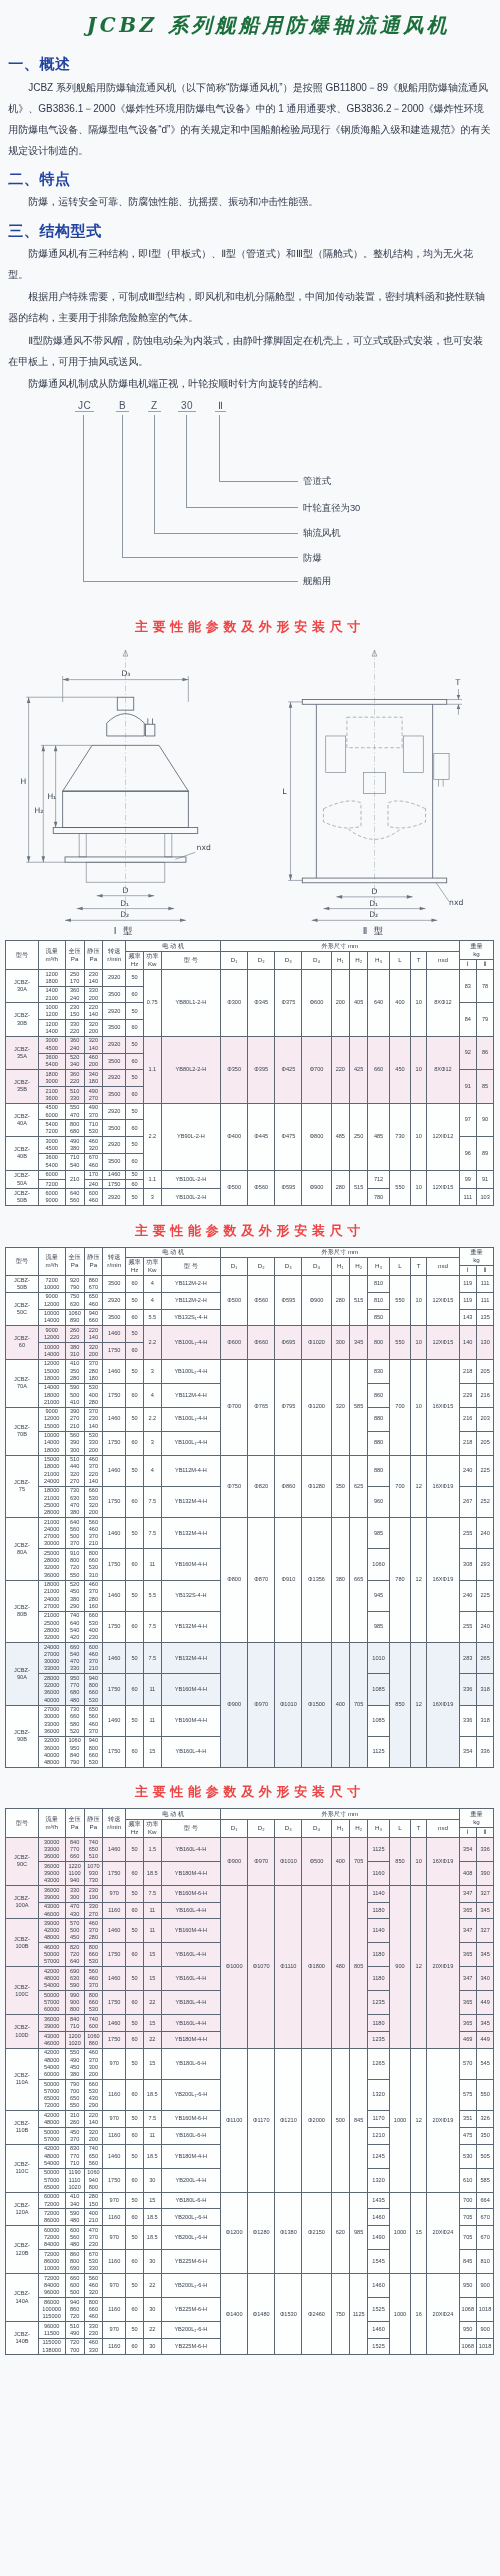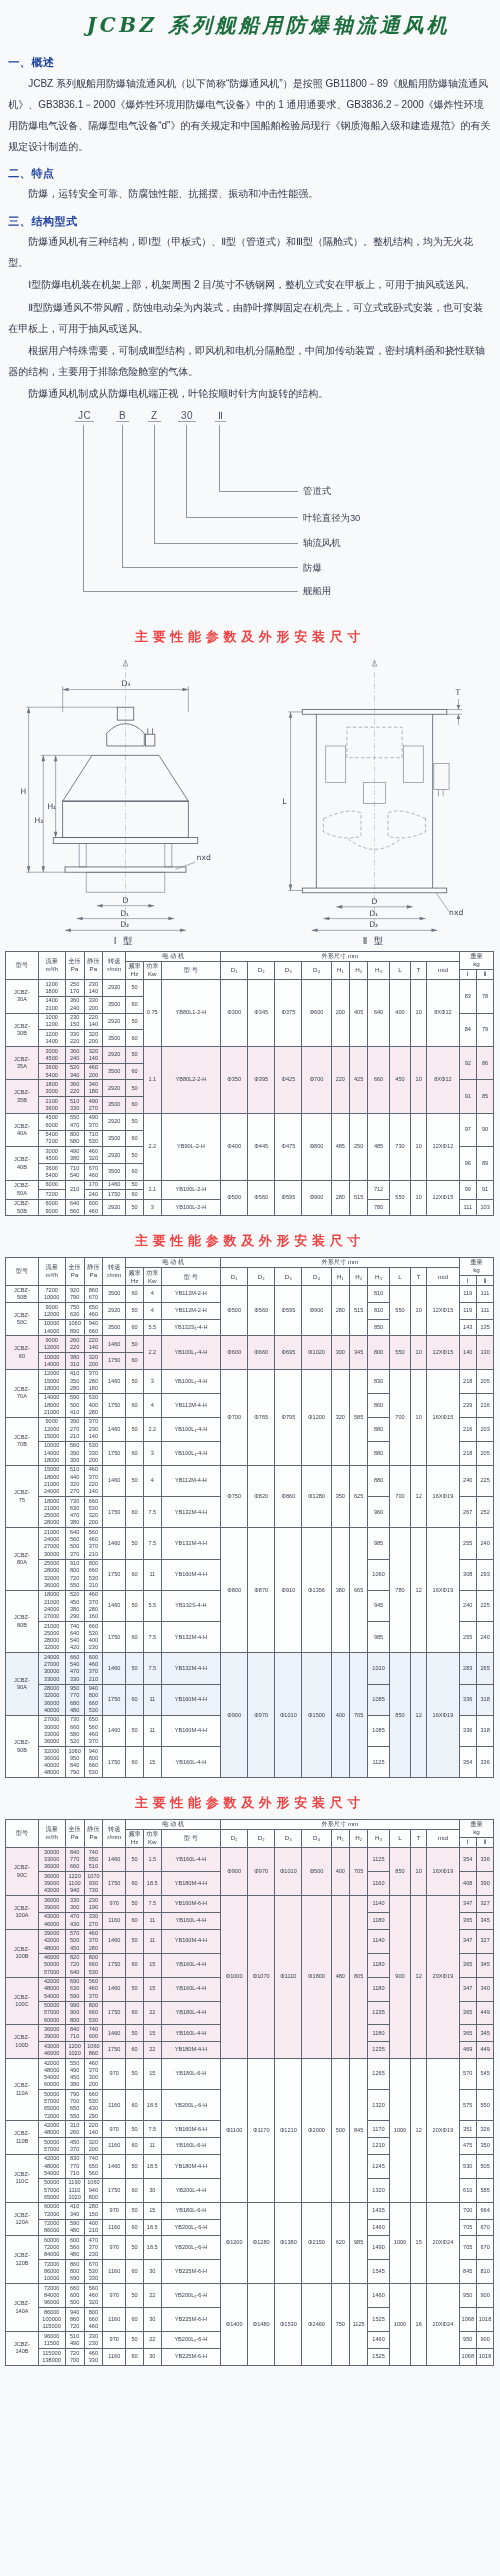--- a/index.html
+++ b/index.html
@@ -21,21 +21,21 @@
     color:#1c6f3c;
     letter-spacing:3.5px;
     margin:8.2px 0 16.5px 0;
     padding-left:37px;
   }
 
   
   .sections{padding:0 8.2px;}
   .sec-heading{
     color:#2244a0;
-    font-size:11px;
+    font-size:15px;
     font-weight:bold;
     margin:9.4px 0 2.4px 0;
     letter-spacing:0.6px;
   }
   .sec-para{
     font-size:10px;
     line-height:2.1;
     margin:1.2px 0;
     text-indent:2em;
     color:#30374a;
@@ -124,23 +124,22 @@
 
   <h1 class="main-title">JCBZ 系列舰船用防爆轴流通风机</h1>
 
   <div class="sections">
       <div class="sec-heading">一、概述</div>
       <p class="sec-para">JCBZ 系列舰船用防爆轴流通风机（以下简称“防爆通风机”）是按照 GB11800－89《舰船用防爆轴流通风机》、GB3836.1－2000《爆炸性环境用防爆电气设备》中的 1 通用通要求、GB3836.2－2000《爆炸性环境用防爆电气设备、隔爆型电气设备“d”》的有关规定和中国船舶检验局现行《钢质海船入级和建造规范》的有关规定设计制造的。</p>
       <div class="sec-heading">二、特点</div>
       <p class="sec-para">防爆，运转安全可靠、防腐蚀性能、抗摇摆、振动和冲击性能强。</p>
       <div class="sec-heading">三、结构型式</div>
       <p class="sec-para">防爆通风机有三种结构，即Ⅰ型（甲板式）、Ⅱ型（管道式）和Ⅲ型（隔舱式）。整机结构，均为无火花型。</p>
-      <p class="sec-para">Ⅰ型防爆电机装在机架上部，机架周围 2 目/英寸不锈钢网，整机立式安在甲板上，可用于抽风或送风。</p>
+      <p class="sec-para">根据用户特殊需要，可制成Ⅲ型结构，即风机和电机分隔舱型，中间加传动装置，密封填料函和挠性联轴器的结构，主要用于排除危险舱室的气体。</p>
       <p class="sec-para">Ⅱ型防爆通风不带风帽，防蚀电动朵为内装式，由静叶撑脚固定在机壳上，可立式或卧式安装，也可安装在甲板上，可用于抽风或送风。</p>
-      <p class="sec-para">根据用户特殊需要，可制成Ⅲ型结构，即风机和电机分隔舱型，中间加传动装置，密封填料函和挠性联轴器的结构，主要用于排除危险舱室的气体。</p>
       <p class="sec-para">防爆通风机制成从防爆电机端正视，叶轮按顺时针方向旋转的结构。</p>
     </div>
 
   <div class="model-diagram">
     <span class="code-item ci0">JC</span>
     <span class="code-item ci1">B</span>
     <span class="code-item ci2">Z</span>
     <span class="code-item ci3">30</span>
     <span class="code-item ci4">Ⅱ</span>
     <div class="callout co0"></div>

